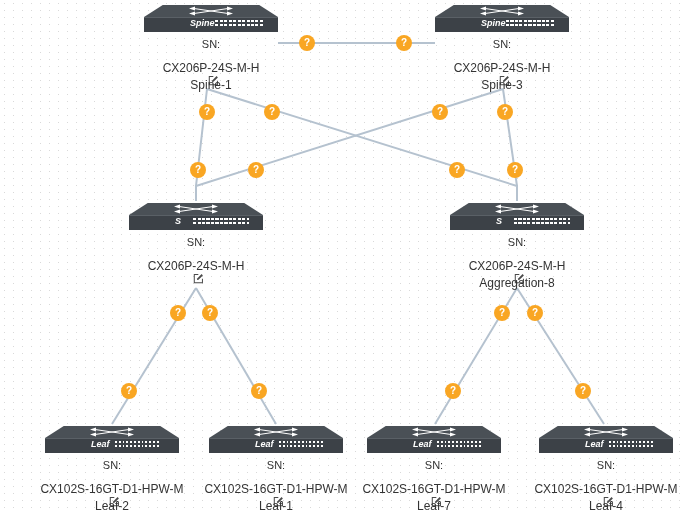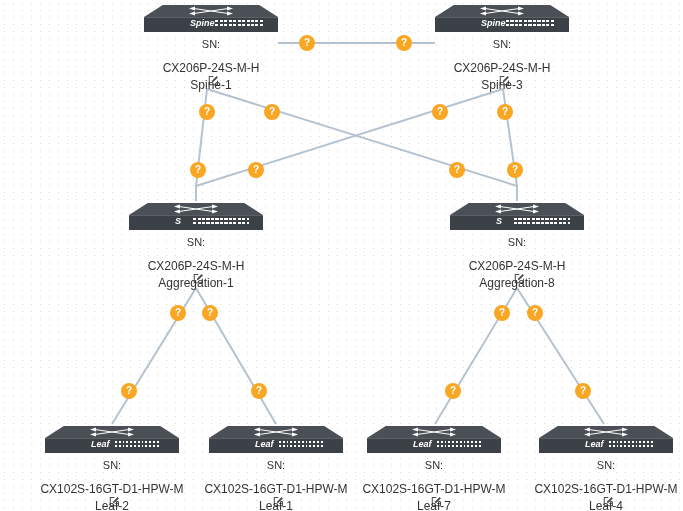--- a/index.html
+++ b/index.html
@@ -174,21 +174,20 @@
     </div>
     <div class="row model-row">
       <span>CX206P-24S-M-H</span>
       <span class="edit">
         <svg width="11" height="11" viewBox="0 0 12 12">
           <path d="M10.3 6.2 V10.6 H1.4 V1.7 H5.8" fill="none" stroke="#4a4a4a" stroke-width="1.1"></path>
           <path d="M4.6 6 L9.4 1.2 L10.8 2.6 L6 7.4 L4.3 7.7 Z" fill="#4a4a4a"></path>
         </svg>
       </span>
     </div>
-    <div class="row name-row">Aggregation-1</div>
   </div>
     <div class="node" style="left: 432px; top: 203px;">
     <div class="device">
       <div class="device-top">
         <span>
           <svg width="46" height="10" viewBox="0 0 46 10">
             <g stroke="#fff" stroke-width="1" fill="none">
               <path d="M6 2.5 L40 7.5"></path>
               <path d="M6 7.5 L40 2.5"></path>
             </g>

